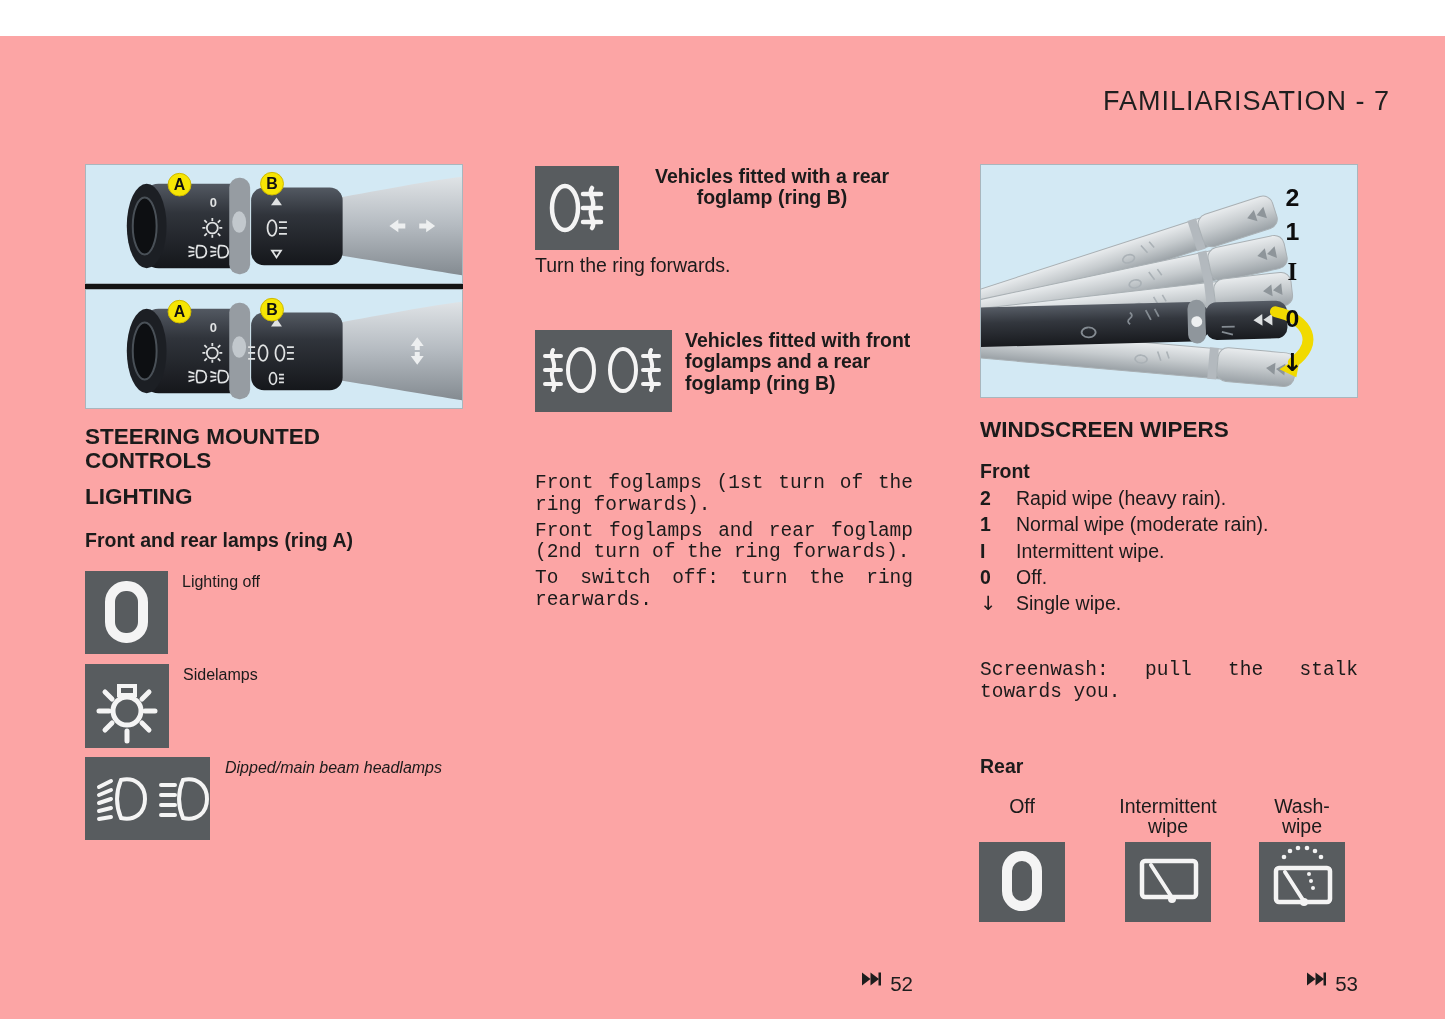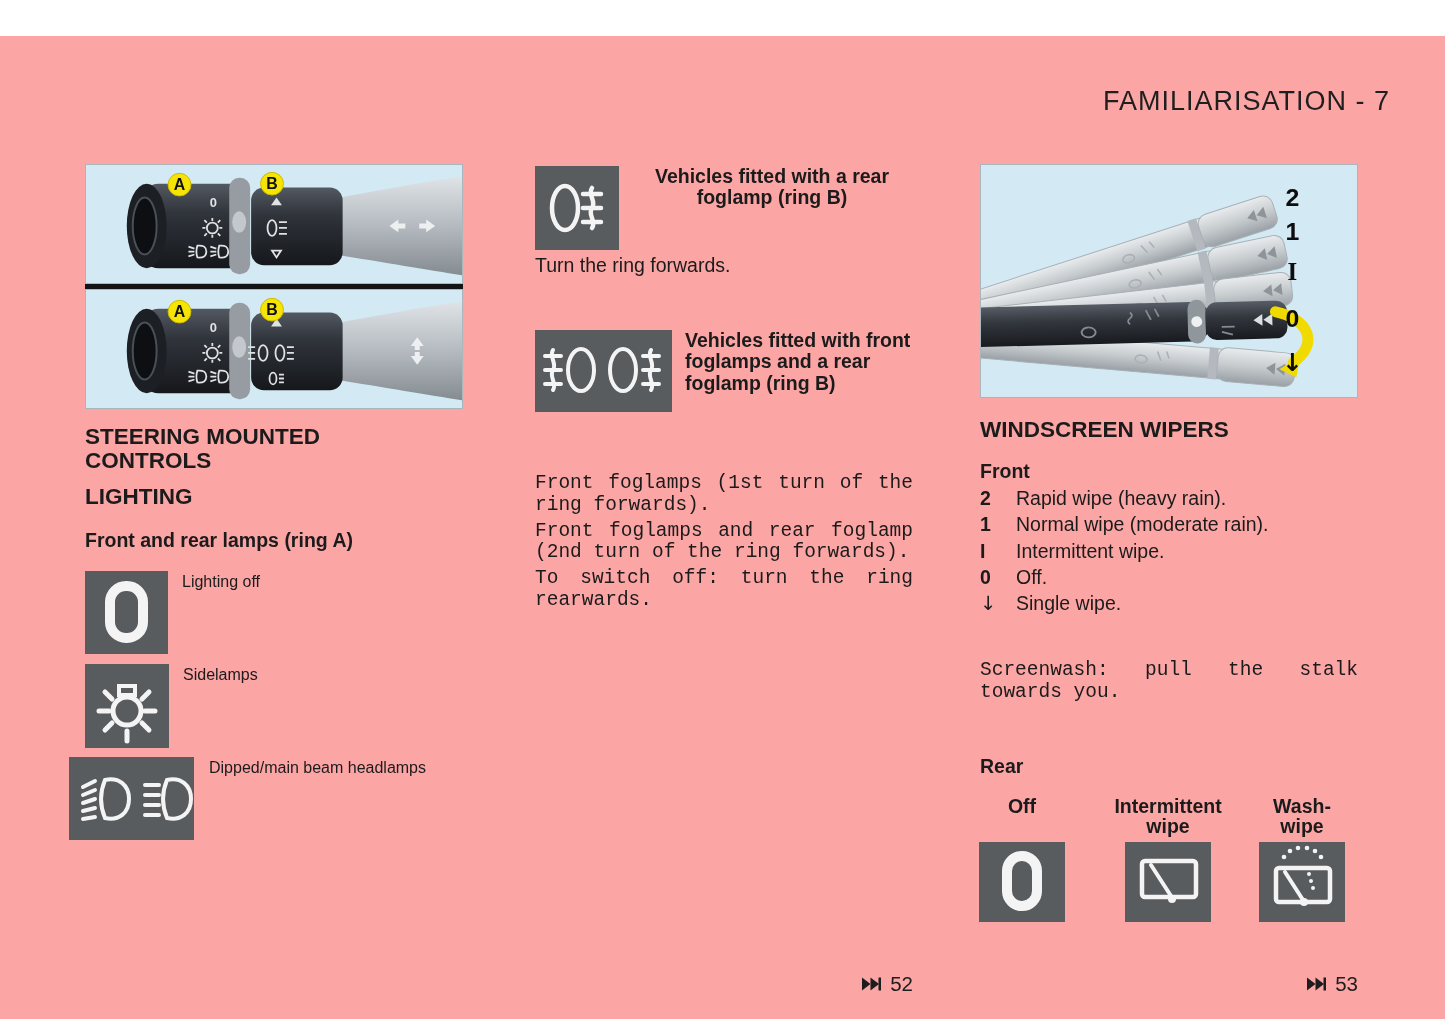--- a/index.html
+++ b/index.html
@@ -13,25 +13,25 @@
   .bodyj{font-size:19.5px;line-height:1.12;text-align:justify;font-family:Liberation Mono, monospace;}
   .bodyj p{margin:0 0 4px 0;}
   .photo{background:#d3e9f4;border:1px solid #a9b6bd;box-sizing:border-box;}
   .photo svg{display:block;width:100%;height:100%;}
   .divider{height:5px;background:#141414;}
   .irow{display:flex;align-items:flex-start;}
   .ilabel{font-size:16px;line-height:1.15;padding-top:2px;}
   .fl-row{display:flex;height:26.3px;align-items:baseline;font-size:19.5px;}
   .fl-mark{width:36px;font-weight:bold;}
   .fl-arrow{font-family:"DejaVu Sans",sans-serif;font-weight:normal;}
-  .rcell{position:absolute;width:132px;text-align:center;font-weight:bold;}
+  .rcell{position:absolute;width:132px;text-align:center;}
   .rlab{font-size:19.5px;line-height:20px;min-height:46px;}
   .rlab.narrow{width:72px;margin:0 auto;}
   .rcell svg{display:block;margin:0 auto;}
-  .pgnum{display:flex;align-items:center;justify-content:flex-end;gap:9px;font-size:20.5px;color:#1d1d1d;}
+  .pgnum{display:flex;align-items:flex-start;justify-content:flex-end;gap:9px;font-size:20.5px;color:#1d1d1d;}
   svg text.badge{font-size:16px;font-weight:bold;fill:#111;text-anchor:middle;}
   svg text.pl{font-size:25px;font-weight:bold;fill:#0d0d0d;text-anchor:middle;}
 </style>
 </head>
 <body>
 
 <div class="page">
 
   <div class="abs hdr">FAMILIARISATION - 7</div>
 
@@ -159,21 +159,21 @@
       <rect width="84" height="84" fill="#585c5f"></rect>
       <g stroke="#f4f4f4" stroke-width="5" fill="none" stroke-linecap="round">
         <circle cx="42" cy="47" r="14"></circle>
         <path d="M34,22 h16 v9 h-16 z" stroke-width="4"></path>
         <path d="M14,47 h10 M60,47 h10 M20,28 l7,7 M64,28 l-7,7 M20,66 l7,-7 M64,66 l-7,-7 M42,67 v10"></path>
       </g>
     </svg>
     <div class="ilabel" style="margin-left:14px;">Sidelamps</div>
   </div>
 
-  <div class="abs irow" style="left:69px;top:721px;width:378px;">
+  <div class="abs irow" style="left:85px;top:721px;width:378px;font-style:italic;">
     <svg width="125" height="83" viewBox="0 0 125 83">
       <rect width="125" height="83" fill="#585c5f"></rect>
       <g stroke="#f4f4f4" stroke-width="4" fill="none" stroke-linecap="round">
         <path d="M36,23 c14,-3 24,5 24,19 c0,14 -10,22 -24,19 c-5,-12 -5,-26 0,-38 z"></path>
         <path d="M14,30 l12,-6 M14,38 l12,-5 M14,46 l12,-4 M14,54 l12,-3 M14,62 l12,-2"></path>
         <path d="M98,23 c14,-3 24,5 24,19 c0,14 -10,22 -24,19 c-5,-12 -5,-26 0,-38 z"></path>
         <path d="M76,28 h14 M76,38 h14 M76,48 h14 M76,58 h14"></path>
       </g>
     </svg>
     <div class="ilabel" style="margin-left:15px;width:230px;">Dipped/main beam headlamps</div>

